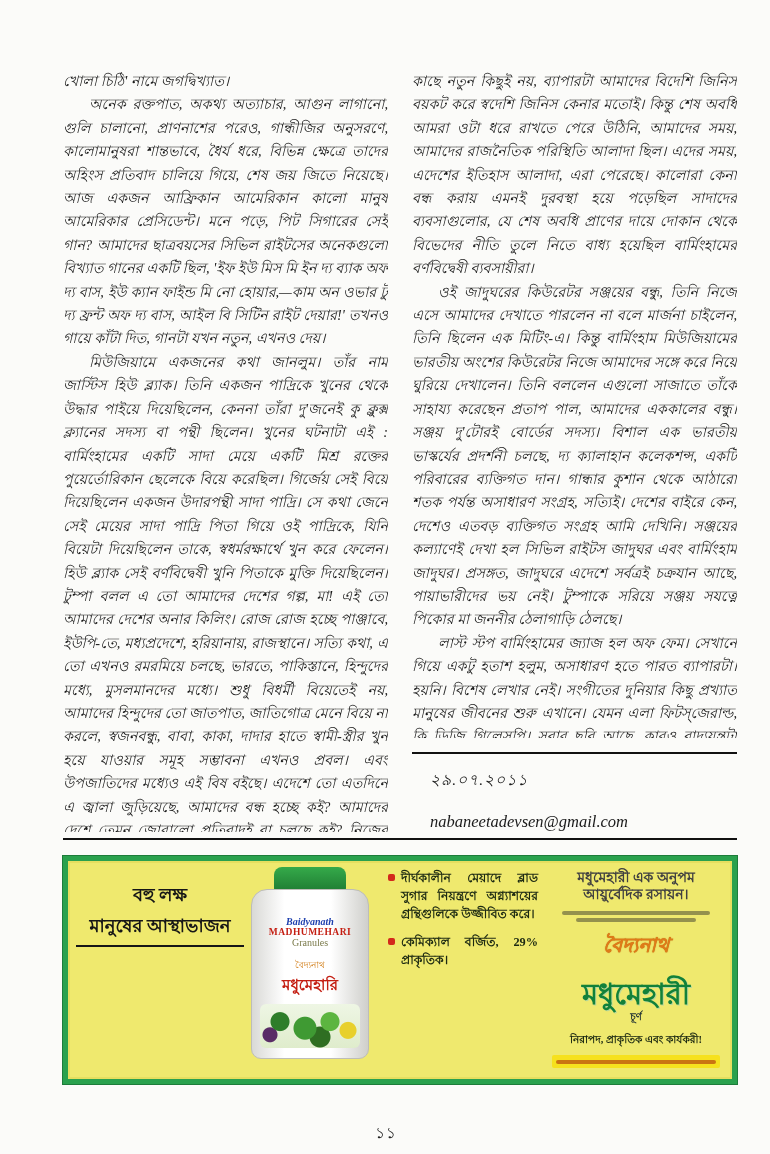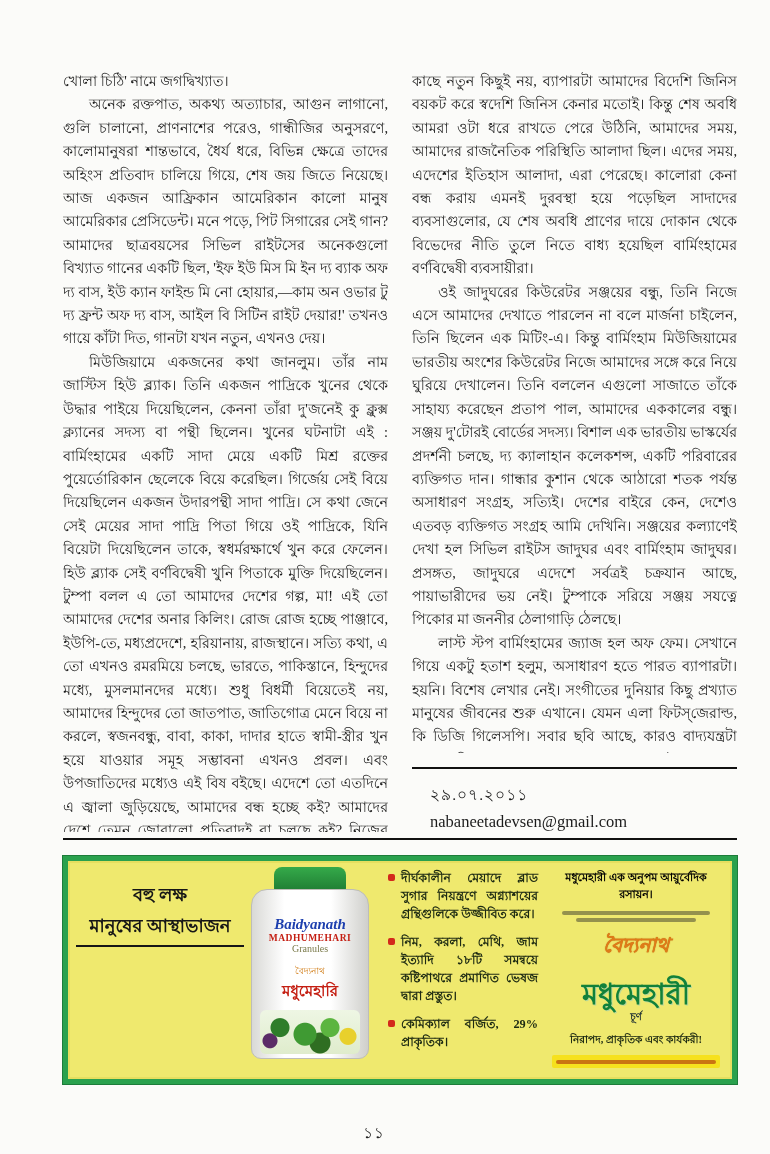--- a/index.html
+++ b/index.html
@@ -4,31 +4,31 @@
 <style>
   html,body{margin:0;padding:0;}
   body{
     width:770px;height:1154px;overflow:hidden;
     background:#fbfbf9;color:#1b1b1b;
     font-family:"Liberation Serif", serif;
     position:relative;
   }
   .page{padding:70px 33px 0 63px;width:674px;}
   .columns{
-    display:flex;gap:24px;height:762px;overflow:hidden;
+    display:flex;gap:24px;height:762px;overflow:hidden;font-style:italic;
   }
   .col{width:330px;display:flex;flex-direction:column;}
   .col-text{overflow:hidden;}
   .col p{
     margin:0;font-size:14.3px;line-height:23.4px;
     text-align:justify;text-justify:inter-word;
   }
   .col p.indent{text-indent:26px;}
   .signature{margin-top:14px;border-top:2px solid #111;padding:14px 0 0 18px;}
-  .sig-date{font-size:15.5px;letter-spacing:1px;margin-bottom:3px;}
+  .sig-date{font-size:15.5px;letter-spacing:1px;margin-bottom:18px;}
   .sig-email{font-size:16.5px;font-family:"Liberation Serif",serif;}
   .end-rule{border-top:2px solid #111;margin-top:6px;}
 
   
   .ad{
     margin-top:16px;height:206px;
     border:5px solid #2aa14e;outline:1px solid #1d7c3a;
     background:#efe96e;
     display:flex;align-items:stretch;padding:6px 8px;
     box-shadow:inset 0 0 0 2px #e6df5f;
@@ -43,21 +43,21 @@
   .ad-sub .s2{font-size:18px;display:block;border-bottom:2px solid #161616;
     padding-bottom:2px;}
   
   .ad-jar{width:132px;display:flex;flex-direction:column;align-items:center;}
   .jar-cap{width:72px;height:24px;background:linear-gradient(#35aa4a,#1f7d33);
     border-radius:8px 8px 3px 3px;}
   .jar-body{width:116px;height:168px;margin-top:-2px;
     background:linear-gradient(90deg,#d9d9d6,#ffffff 28%,#ffffff 68%,#cfcfcb);
     border-radius:16px 16px 10px 10px;border:1px solid #bdbdb8;
     text-align:center;overflow:hidden;}
-  .jar-brand{color:#1d3fae;font-style:italic;font-weight:bold;font-size:15px;margin-top:26px;}
+  .jar-brand{color:#1d3fae;font-style:italic;font-weight:bold;font-size:10px;margin-top:26px;}
   .jar-prod{color:#c41e12;font-weight:bold;font-size:9.5px;letter-spacing:.5px;}
   .jar-form{color:#7a7a4a;font-size:10px;}
   .jar-bn-brand{color:#d07a12;font-size:9px;margin-top:10px;}
   .jar-bn-prod{color:#c41e12;font-weight:bold;font-size:15px;}
   .jar-herbs{margin-top:6px;height:44px;width:100px;margin-left:8px;border-radius:6px;
     background:
       radial-gradient(circle at 20% 40%, #2e7d2a 0 9px, transparent 10px),
       radial-gradient(circle at 45% 55%, #3f9a33 0 11px, transparent 12px),
       radial-gradient(circle at 70% 40%, #5cb540 0 9px, transparent 10px),
       radial-gradient(circle at 88% 60%, #e8d02c 0 8px, transparent 9px),
@@ -67,36 +67,36 @@
   
   .ad-bullets{flex:1;padding:2px 10px 0 12px;}
   .ad-bullets ul{margin:0;padding:0;list-style:none;}
   .ad-bullets li{
     font-size:12.3px;font-weight:bold;color:#1d2a12;line-height:18px;
     margin-bottom:10px;position:relative;padding-left:13px;text-align:justify;}
   .ad-bullets li::before{content:"";position:absolute;left:0;top:5px;
     width:7px;height:7px;background:#d3291b;border-radius:2px;}
   
   .ad-right{width:176px;text-align:center;padding-top:2px;}
-  .ad-headline{font-size:11px;font-weight:bold;color:#000000;line-height:17px;}
+  .ad-headline{font-size:14px;font-weight:bold;color:#404040;line-height:17px;}
   .fineprint{margin:8px 10px 0 10px;}
   .blurline{height:4px;background:#4a4a33;opacity:.55;border-radius:2px;
     filter:blur(.6px);margin:3px 4px;}
   .blurline.short{margin-left:18px;margin-right:18px;}
   .ad-brand-bn{color:#e07b18;font-weight:bold;font-style:italic;font-size:20px;
     margin-top:8px;text-shadow:0 0 1px #b25a08;}
   .ad-prod-bn{color:#12813a;font-weight:bold;font-size:29px;line-height:30px;
     text-shadow:1px 1px 0 #b9d89a;margin-top:16px;}
   .ad-form-bn{font-size:10px;color:#233;font-weight:bold;}
   .ad-tagline{font-size:10.5px;font-weight:bold;color:#1d2a12;margin-top:6px;}
   .ad-band{margin:6px 4px 0 4px;height:13px;background:#f6e11e;border-radius:2px;
     display:flex;align-items:center;}
   .ad-band .blurline{flex:1;background:#c05a10;height:4px;opacity:.8;}
   
-  .pageno{position:absolute;bottom:8px;left:0;width:748px;text-align:center;
+  .pageno{position:absolute;bottom:8px;left:12px;width:748px;text-align:center;
     font-size:15px;letter-spacing:1px;color:#222;}
 </style>
 </head>
 <body>
 
 <div class="page">
 
   <div class="columns">
 
     <div class="col">
@@ -141,21 +141,20 @@
         <div class="jar-form">Granules</div>
         <div class="jar-bn-brand">বৈদ্যনাথ</div>
         <div class="jar-bn-prod">মধুমেহারি</div>
         <div class="jar-herbs"></div>
       </div>
     </div>
 
     <div class="ad-bullets">
       <ul>
         <li>দীর্ঘকালীন মেয়াদে ব্লাড সুগার নিয়ন্ত্রণে অগ্ন্যাশয়ের গ্রন্থিগুলিকে উজ্জীবিত করে।</li>
-        <li>নিম, করলা, মেথি, জাম ইত্যাদি ১৮টি সমন্বয়ে কষ্টিপাথরে প্রমাণিত ভেষজ দ্বারা প্রস্তুত।</li>
         <li>কেমিক্যাল বর্জিত, 29% প্রাকৃতিক।</li>
       </ul>
     </div>
 
     <div class="ad-right">
       <div class="ad-headline">মধুমেহারী এক অনুপম আয়ুর্বেদিক রসায়ন।</div>
       <div class="fineprint">
         <div class="blurline"></div>
         <div class="blurline short"></div>
       </div>

